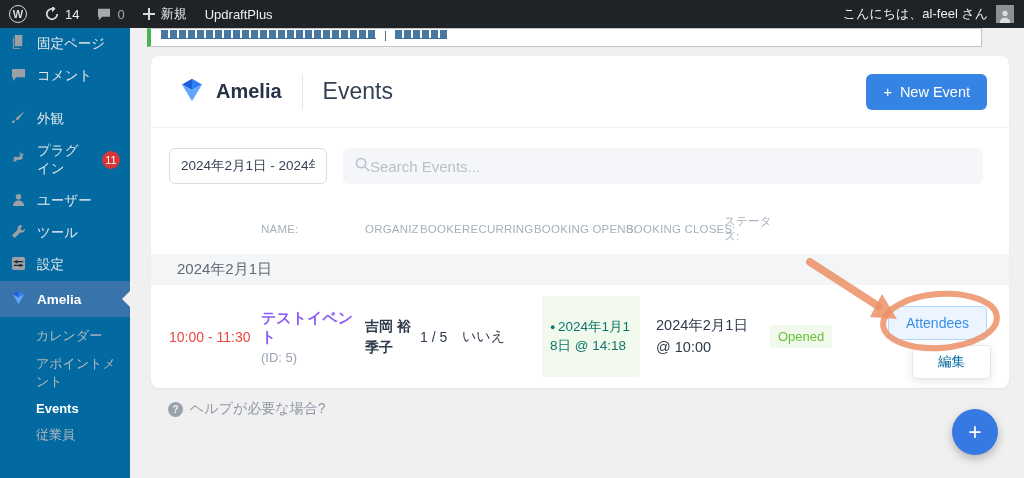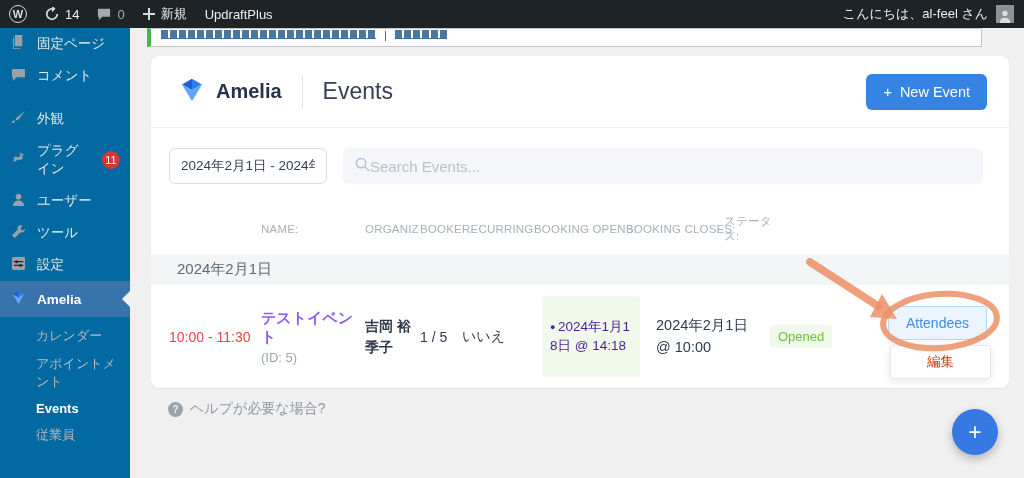--- a/index.html
+++ b/index.html
@@ -77,33 +77,33 @@
 
   .group-band { height:31px; background:#f4f5f7; display:flex; align-items:center;
     padding-left:26px; color:#5f6a77; font-size:15px; }
 
   .erow { height:103px; }
   .cell-time { font-size:14px; color:#ef4444; }
   .ename { font-size:15px; font-weight:bold; color:#8b5cf6; }
   .eid { font-size:13px; color:#9aa4af; margin-top:3px; }
   .organizer { font-size:14px; font-weight:600; color:#2f3b4c; width:58px; line-height:1.45; }
   .cell-booked,.cell-recurring { font-size:14px; color:#2f3b4c; font-weight:500; }
-  .opens-chip { background:#f0f9eb; color:#4c1d95; font-size:13.5px; border-radius:4px;
+  .opens-chip { background:#f0f9eb; color:#0f766e; font-size:13.5px; border-radius:4px;
     padding:22px 8px; width:98px; line-height:1.4; word-break:break-all; margin-left:2px; }
   .opens-chip::before { content:"● "; font-size:9px; vertical-align:1px; }
   .cell-closes { font-size:14.5px; color:#2f3b4c; font-weight:500; width:110px; line-height:1.45;
     padding-left:10px; }
   .status-badge { background:#f0f9eb; color:#67c23a; font-size:13px; border-radius:4px;
     padding:4px 8px; display:inline-block; margin-left:12px; }
   .cell-actions { position:relative; height:100%; }
   .btn-attendees { position:absolute; right:4px; top:21px; background:#ecf5ff; color:#3a8ee6;
     border:1px solid #b3d8ff; border-radius:4px; padding:8px 17px; font-size:14px; cursor:pointer;
     font-family:inherit; }
-  .btn-edit { position:absolute; right:0px; top:60px; background:#fff; color:#c2410c;
-    border:1px solid #e4e7ed; border-radius:4px; padding:7px 36px; font-size:13.5px; cursor:pointer;
+  .btn-edit { position:absolute; right:0px; top:60px; background:#fff; color:#0369a1;
+    border:1px solid #e4e7ed; border-radius:4px; padding:7px 25px; font-size:13.5px; cursor:pointer;
     box-shadow:0 2px 10px rgba(0,0,0,.10); font-family:inherit; }
 
   .help-line { position:absolute; top:372px; left:38px; display:flex; align-items:center; gap:7px;
     color:#8f98a5; font-size:14px; cursor:pointer; }
   .help-icon { width:15px; height:15px; border-radius:50%; background:#9aa2ae; color:#f0f0f1;
     font-size:10px; font-weight:bold; display:flex; align-items:center; justify-content:center; }
 
   .fab { position:absolute; right:26px; bottom:23px; width:46px; height:46px; border-radius:50%;
     background:#3779e3; color:#fff; border:none; font-size:23px; font-weight:300; cursor:pointer;
     box-shadow:0 4px 10px rgba(0,0,0,.25); display:flex; align-items:center; justify-content:center;

